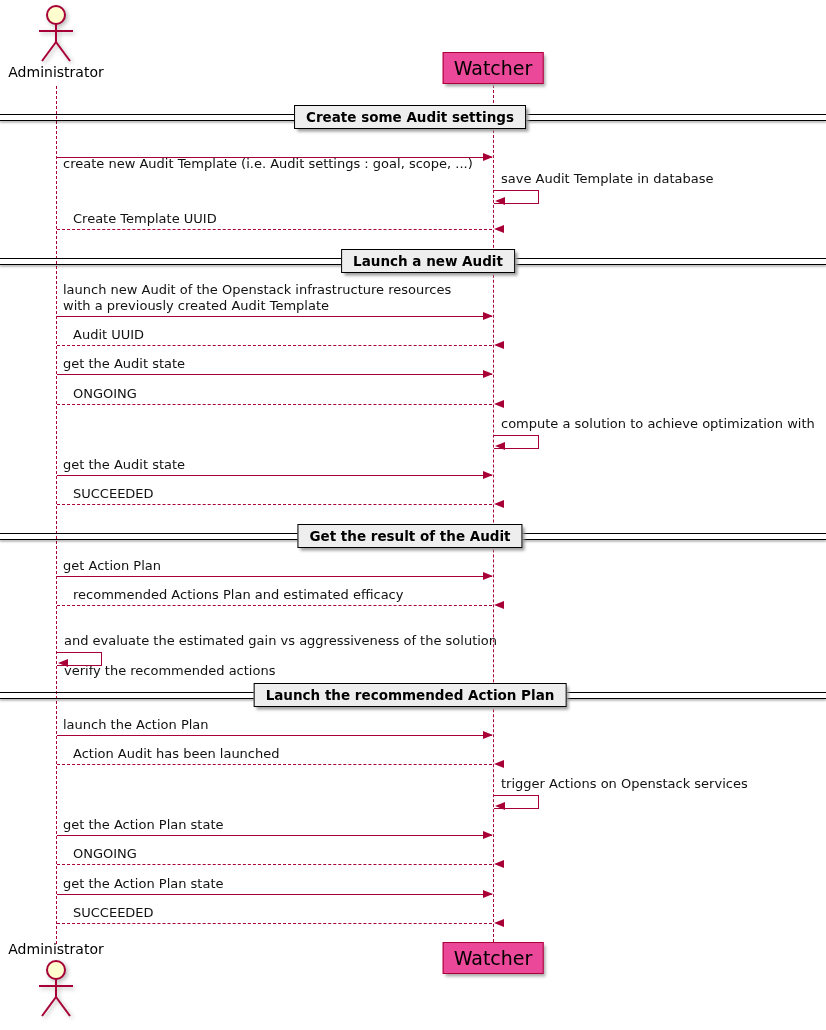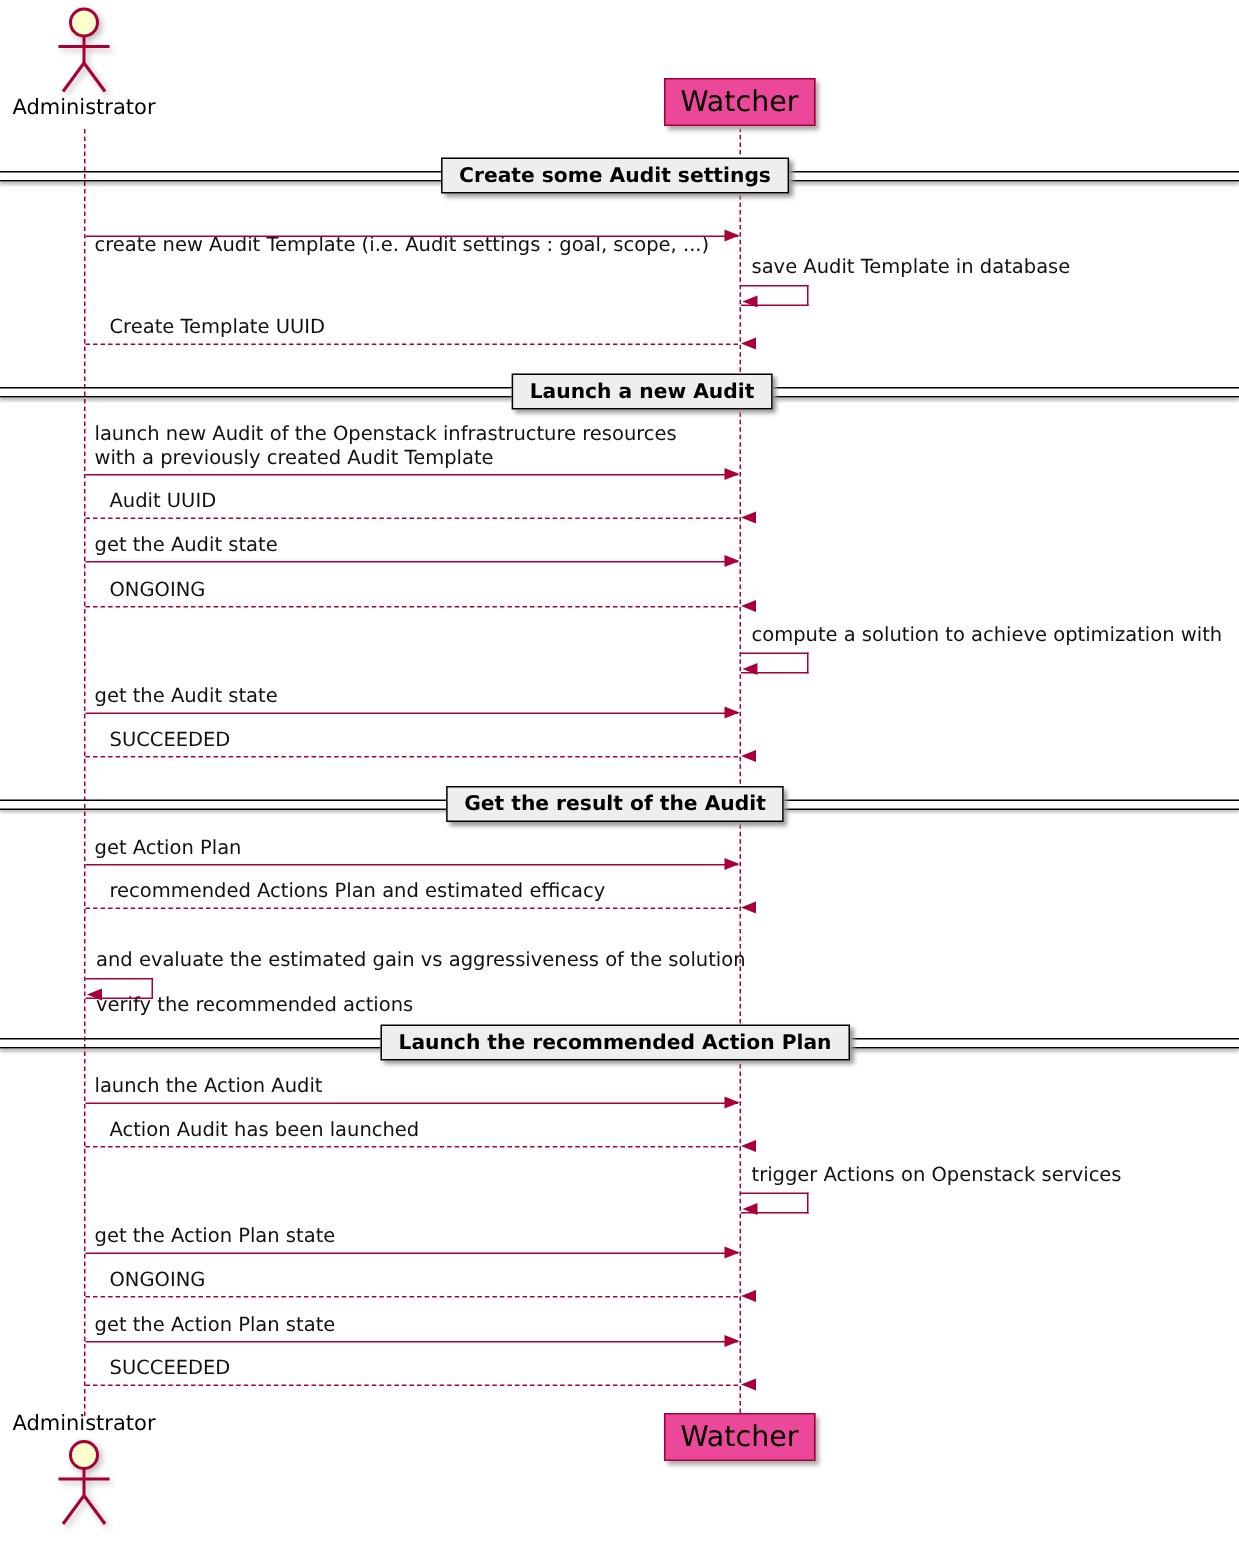--- a/index.html
+++ b/index.html
@@ -115,21 +115,21 @@
       <div class="arr arr-r" style="left: 483px; top: 572px;"></div>
       <div class="msg-label" style="left: 73px; top: 587px;">recommended Actions Plan and estimated efficacy</div>
       <div class="msg-line dashed" style="left: 57px; top: 605px; width: 435px;"></div>
       <div class="arr arr-l" style="left: 494px; top: 601px;"></div>
       <div class="msg-label" style="left: 64px; top: 617px; margin-top: 46px;">verify the recommended actions</div>
       <div class="msg-label" style="left: 64px; top: 633px;">and evaluate the estimated gain vs aggressiveness of the solution</div>
       <div class="self-loop" style="left: 57px; top: 652px;"></div>
       <div class="arr arr-l" style="left: 58px; top: 659px;"></div>
       <div class="div-line" style="top: 692px;"></div>
       <div class="div-box" style="left: 410px; top: 695px;">Launch the recommended Action Plan</div>
-      <div class="msg-label" style="left: 63px; top: 717px;">launch the Action Audit</div>
+      <div class="msg-label" style="left: 63px; top: 717px;">launch the Action Plan</div>
       <div class="msg-line solid" style="left: 57px; top: 735px; width: 435px;"></div>
       <div class="arr arr-r" style="left: 483px; top: 731px;"></div>
       <div class="msg-label" style="left: 73px; top: 746px;">Action Audit has been launched</div>
       <div class="msg-line dashed" style="left: 57px; top: 764px; width: 435px;"></div>
       <div class="arr arr-l" style="left: 494px; top: 760px;"></div>
       <div class="msg-label" style="left: 501px; top: 776px; text-align: right;">trigger Actions on Openstack services</div>
       <div class="self-loop" style="left: 494px; top: 795px;"></div>
       <div class="arr arr-l" style="left: 495px; top: 802px;"></div>
       <div class="msg-label" style="left: 63px; top: 817px;">get the Action Plan state</div>
       <div class="msg-line solid" style="left: 57px; top: 835px; width: 435px;"></div>

